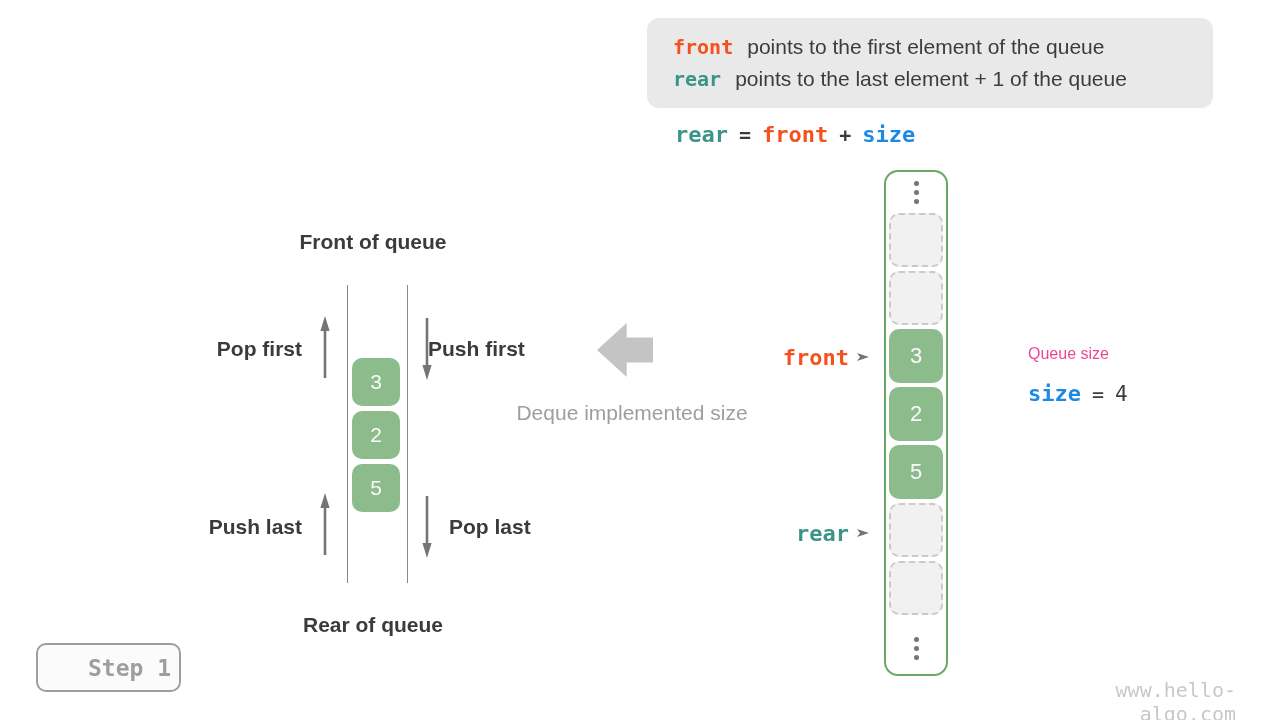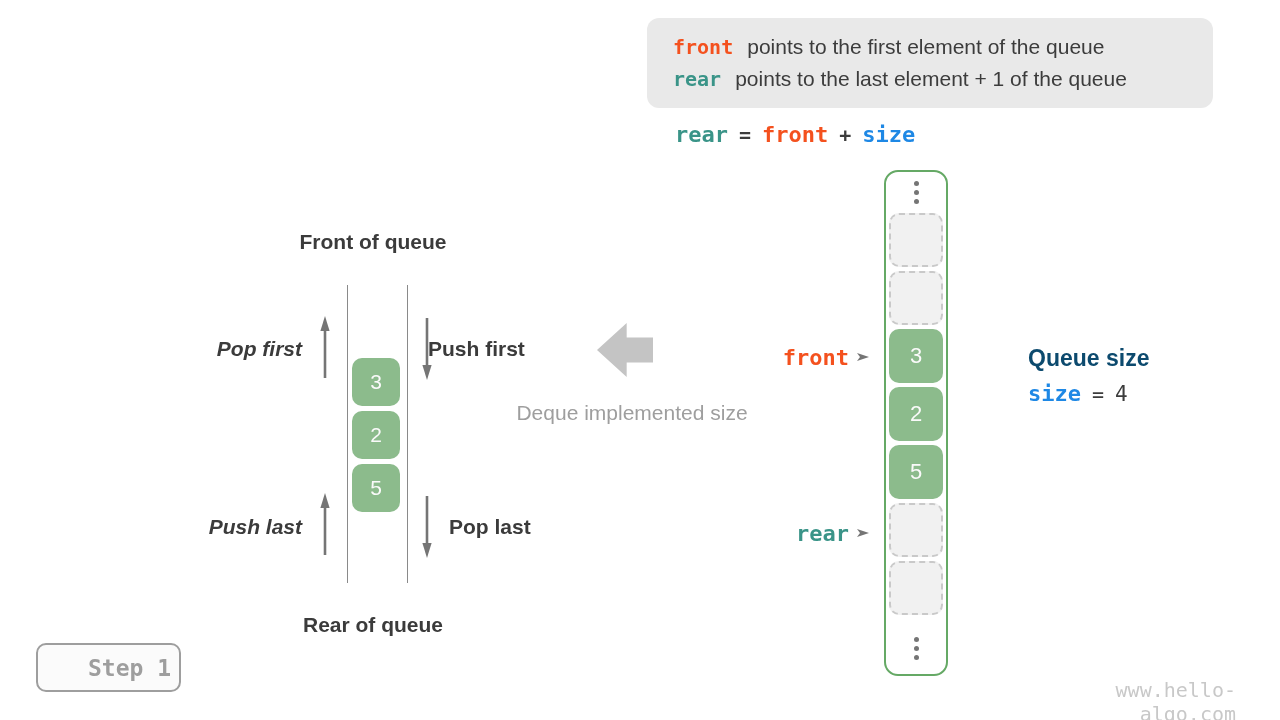--- a/index.html
+++ b/index.html
@@ -39,21 +39,21 @@
   .vline { position:absolute; width:1px; background:#8a8a8a; top:285px; height:298px; }
   .stack-cell {
     position:absolute; left:352px; width:48px; height:48px; border-radius:10px;
     background:#8cbb8c; color:#fafafa; font-size:21px; font-weight:500;
     display:flex; align-items:center; justify-content:center;
   }
   .op-label {
     position:absolute; font-weight:bold; font-size:21px; color:#3b3b3b; line-height:26px;
     white-space:nowrap;
   }
-  .op-label.right-align { width:122px; text-align:right;font-style:italic; }
+  .op-label.right-align { width:122px; text-align:right; }
   .varrow { position:absolute; width:16px; height:64px; }
   .varrow.down { transform:scaleY(-1); }
 
   
   .block-arrow {
     position:absolute; left:597px; top:323px; width:56px; height:54px;
     background:#c4c4c4;
     clip-path:polygon(0 50%, 53% 0, 53% 27%, 100% 27%, 100% 73%, 53% 73%, 53% 100%);
   }
   .caption {
@@ -78,21 +78,21 @@
 
   .pointer {
     position:absolute; left:700px; width:170px; height:26px;
     display:flex; justify-content:flex-end; align-items:center; gap:7px;
     font-family:"DejaVu Sans Mono", monospace; font-weight:bold; font-size:22px;
     white-space:nowrap;
   }
   .pointer-front { color:#f4511e; }
   .pointer-rear  { color:#3a9488; }
 
-  .queue-size-label { position:absolute; left:1028px; top:345px; font-size:23px; color:#0c4a6e;font-weight:bold; }
+  .queue-size-label { position:absolute; left:1028px; top:345px; font-size:16px; color:#ec4899; }
   .size-line {
     position:absolute; left:1028px; top:381px; display:flex; gap:11px; align-items:baseline;
     font-family:"DejaVu Sans Mono", monospace; font-size:22px;
   }
   .size-code { color:#1e88e5; font-weight:bold; }
   .size-eq { color:#3c3c3c; font-size:20px; }
   .size-val { color:#3c3c3c; font-size:21px; }
 
   
   .step-badge {

